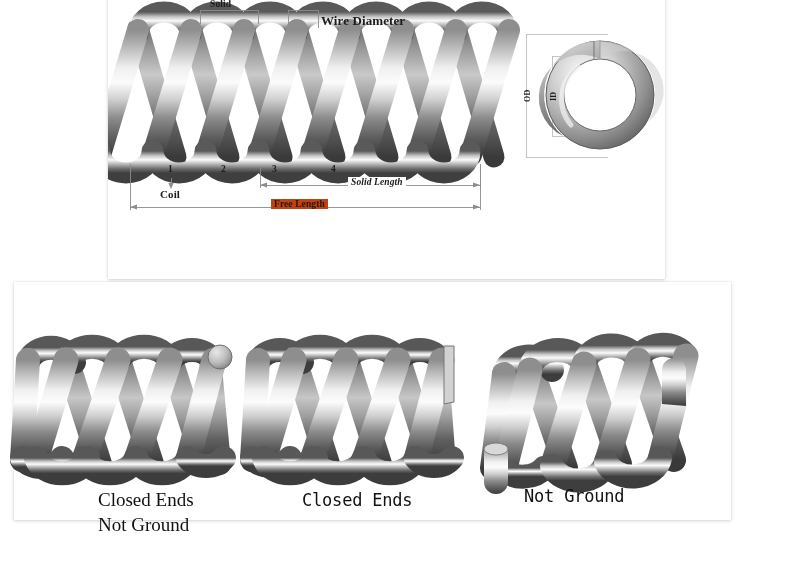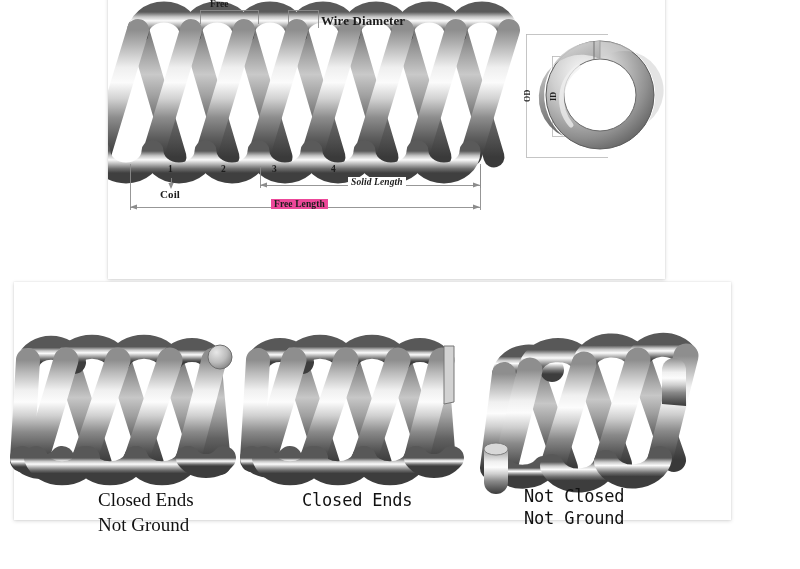--- a/index.html
+++ b/index.html
@@ -233,27 +233,27 @@
           <path d="M 492 47 A 54 54 0 0 1 540 128 A 36 36 0 0 0 492 65 Z" fill="#cdcdcd" opacity="0.55"></path>
 
           <path d="M 486 47 L 486 66" stroke="#7b7b7b" stroke-width="1.1" fill="none"></path>
           <path d="M 492 47 L 492 65" stroke="#9a9a9a" stroke-width="0.9" fill="none"></path>
 
           <path d="M 463 131 A 40 40 0 0 1 470 73" stroke="#f0f0f0" stroke-width="5" fill="none" stroke-linecap="round" opacity="0.75"></path>
         </g>
       </g>
     </svg>
 
-    <div class="dim-label" style="left:102px; top:5px; font-size:9.5px;">Free</div>
+    <div class="dim-label" style="left:102px; top:5px; font-size:9.5px;">Solid</div>
 
     <div class="dim-label" style="left:213px; top:5px; font-size:13px;margin-top:14px;">Wire Diameter</div>
 
     <div class="dim-label" style="left:240px; top:183px; font-size:9.5px; background:#fff; padding:0 3px;font-style:italic;">Solid Length</div>
 
-    <div class="dim-label" style="left:163px; top:205px; font-size:9.5px; background:#ec4899; padding:0 3px;">Free Length</div>
+    <div class="dim-label" style="left:163px; top:205px; font-size:9.5px; background:#c2410c; padding:0 3px;">Free Length</div>
 
     <div class="dim-label" style="left:52px; top:194px; font-size:11px;">Coil</div>
 
     <div class="coil-num" style="left:60px; top:170px;">1</div>
     <div class="coil-num" style="left:113px; top:170px;">2</div>
     <div class="coil-num" style="left:164px; top:170px;">3</div>
     <div class="coil-num" style="left:223px; top:170px;">4</div>
 
     <div class="vert-label" style="left:415px; top:108px;">OD</div>
     <div class="vert-label" style="left:441px; top:107px;">ID</div>
@@ -392,18 +392,17 @@
     <div class="caption cap-serif" style="left:84px; top:205px;">
       <span class="ln">Closed Ends</span>
       <span class="ln">Not Ground</span>
     </div>
 
     <div class="caption cap-mono" style="left:288px; top:207px;">
       <span class="ln">Closed Ends</span>
     </div>
 
     <div class="caption cap-mono" style="left:510px; top:203px;">
-      <span class="ln">Not Closed</span>
       <span class="ln">Not Ground</span>
     </div>
   </div>
 
 </div>
 
 </body></html>

